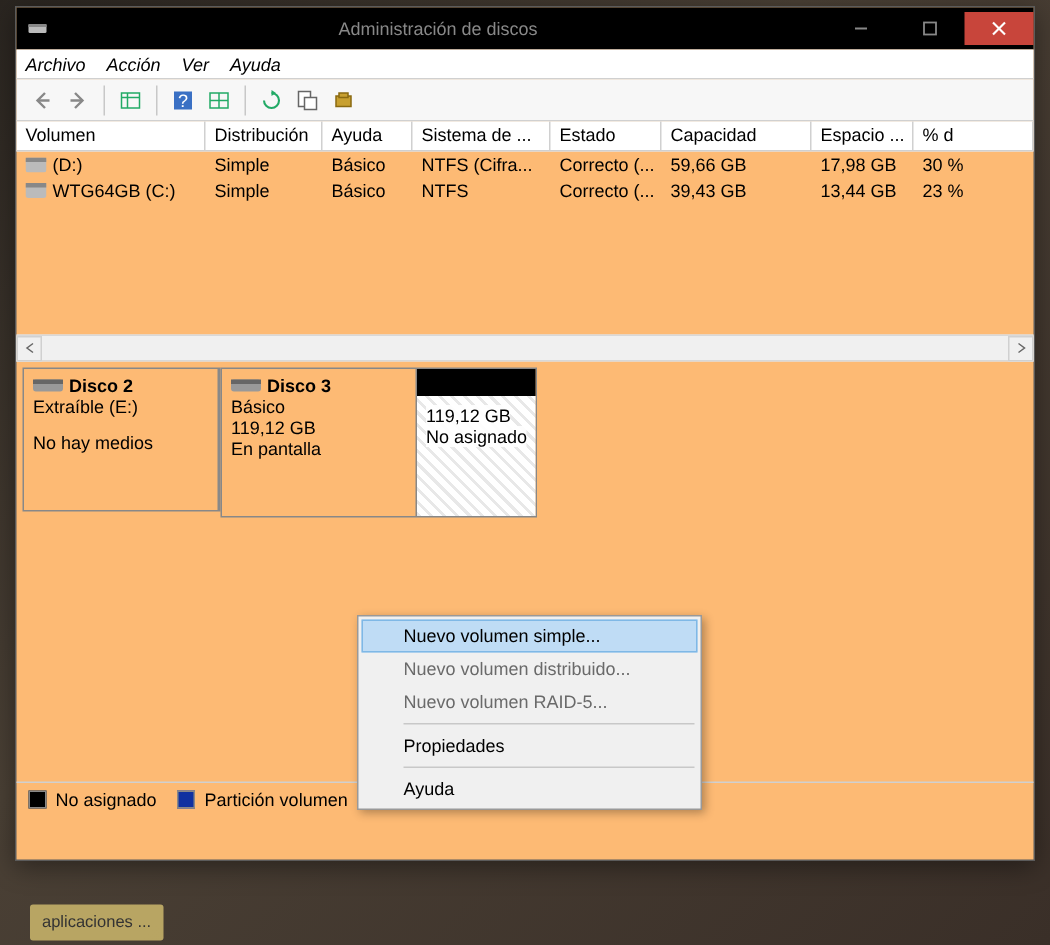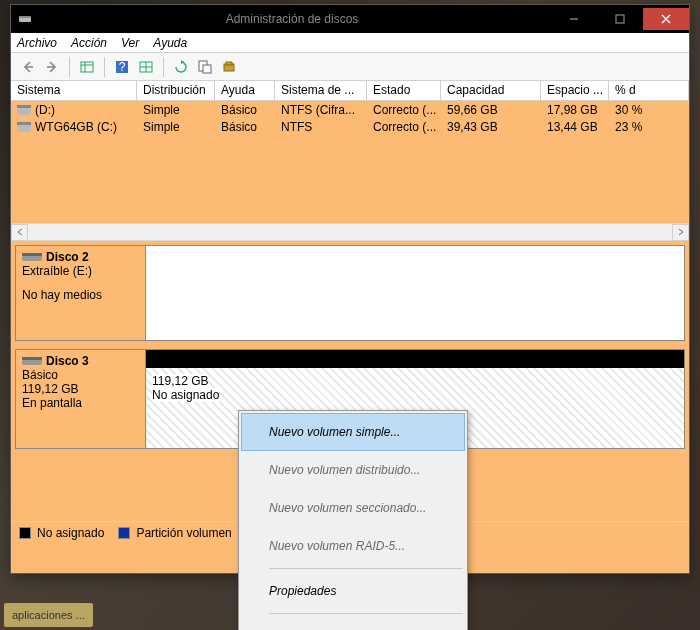--- a/index.html
+++ b/index.html
@@ -20,37 +20,37 @@
 .volumes-pane { height: 160px; display: flex; flex-direction: column; }
 .vol-header { display: flex; background: #fff; border-bottom: 1px solid #d0d0d0; height: 20px; }
 .vol-header .col { border-right: 1px solid #d0d0d0; padding: 2px 6px; overflow: hidden; white-space: nowrap; }
 .vol-rows { flex: 1; overflow: hidden; }
 .vol-row { display: flex; height: 17px; align-items: center; }
 .vol-row .col { padding: 0 6px; overflow: hidden; white-space: nowrap; }
 .vol-icon { width: 14px; height: 10px; display: inline-block; vertical-align: middle; margin-right: 4px; }
 .hsplit-scroll { height: 18px; background: #f0f0f0; border-top: 1px solid #d8d8d8; border-bottom: 1px solid #d8d8d8; display: flex; align-items: center; }
 .hsplit-scroll .arrow { width: 17px; height: 17px; background: #f0f0f0; border: 1px solid #d0d0d0; display: flex; align-items: center; justify-content: center; }
 .hsplit-scroll .track { flex: 1; margin: 0 1px; }
-.disks-pane { height: 280px; padding: 4px 4px 0 4px; overflow: hidden; display: flex; flex-direction: column; }
+.disks-pane { height: 280px; padding: 4px 4px 0 4px; overflow: hidden; display: flex; }
 .disk-block { display: flex; border: 1px solid #888; margin-bottom: 8px; }
 .disk-info { width: 130px; padding: 4px 6px; border-right: 1px solid #888; }
 .disk-name { font-weight: bold; }
 .disk-name-row { display: flex; align-items: center; gap: 4px; }
 .disk-icon { width: 20px; height: 12px; display: inline-block; }
 .disk-parts { flex: 1; display: flex; flex-direction: column; }
 .unalloc-bar { height: 18px; background: #000; }
 .unalloc-body { flex: 1; background: repeating-linear-gradient(45deg, #e8e8e8 0, #e8e8e8 2px, #fff 2px, #fff 6px); padding: 6px; position: relative; }
 .legend { height: 22px; border-top: 1px solid #d0d0d0; display: flex; align-items: center; padding-left: 8px; gap: 6px; }
 .legend-swatch { width: 12px; height: 12px; border: 1px solid #888; display: inline-block; }
 .context-menu { position: absolute; top: 410px; left: 238px; width: 230px; background: #f0f0f0; border: 1px solid #999; box-shadow: 2px 2px 6px rgba(0,0,0,.3); z-index: 5; padding: 2px; }
-.context-menu .item { height: 38px; display: flex; align-items: center; padding-left: 28px; color: #6a6a6a; font-style: italic; }
+.context-menu .item { height: 22px; display: flex; align-items: center; padding-left: 28px; color: #6a6a6a; }
 .context-menu .item.enabled { color: #000; }
 .context-menu .item.highlight { background: #bfdcf5; border: 1px solid #7fb8e6; padding-left: 27px; color: #000; }
 .context-menu .sep { height: 1px; background: #c8c8c8; margin: 3px 2px 3px 28px; }
-.taskbar { position: absolute; bottom: 0; left: 0; right: 0; height: 30px; z-index: 2; display: flex; align-items: center; }
+.taskbar { position: absolute; bottom: 0; left: 16px; right: 0; height: 30px; z-index: 2; display: flex; align-items: center; }
 .task-item { height: 24px; padding: 0 8px; margin-left: 4px; background: rgba(232,210,120,.7); color: #333; font-size: 11px; display: flex; align-items: center; border-radius: 2px; }
 .watermark { position: absolute; bottom: 60px; right: 40px; color: rgba(255,255,255,.25); font-size: 28px; letter-spacing: 6px; font-weight: 300; z-index: 0; }
 svg { display: block; }
 </style>
 </head>
 <body>
 
 <div class="bg-photo"></div>
 <div class="watermark">GEEKNETIC</div>
 
@@ -141,21 +141,21 @@
     <div class="tool-btn">
         <svg width="16" height="16">
           <rect x="3" y="5" width="10" height="7" fill="#c8a030" stroke="#8a6a10"></rect>
           <rect x="5" y="3" width="6" height="3" fill="#c8a030" stroke="#8a6a10"></rect>
         </svg>
       </div>
   </div>
 
   <div class="volumes-pane">
     <div class="vol-header">
-      <div class="col" style="width:126px">Sistema</div>
+      <div class="col" style="width:126px">Volumen</div>
       <div class="col" style="width:78px">Distribución</div>
       <div class="col" style="width:60px">Ayuda</div>
       <div class="col" style="width:92px">Sistema de ...</div>
       <div class="col" style="width:74px">Estado</div>
       <div class="col" style="width:100px">Capacidad</div>
       <div class="col" style="width:68px">Espacio ...</div>
       <div class="col" style="flex:1">% d</div>
     </div>
     <div class="vol-rows">
       <div class="vol-row">
@@ -248,21 +248,20 @@
     <span class="legend-swatch" style="background:#000"></span>
     <span>No asignado</span>
     <span class="legend-swatch" style="background:#1030a0;margin-left:8px"></span>
     <span>Partición volumen</span>
   </div>
 </div>
 
 <div class="context-menu">
   <div class="item enabled highlight">Nuevo volumen simple...</div>
   <div class="item">Nuevo volumen distribuido...</div>
-  <div class="item">Nuevo volumen seccionado...</div>
   <div class="item">Nuevo volumen RAID-5...</div>
   <div class="sep"></div>
   <div class="item enabled">Propiedades</div>
   <div class="sep"></div>
   <div class="item enabled">Ayuda</div>
 </div>
 
 <div class="taskbar">
   <div class="task-item">aplicaciones ...</div>
 </div>

